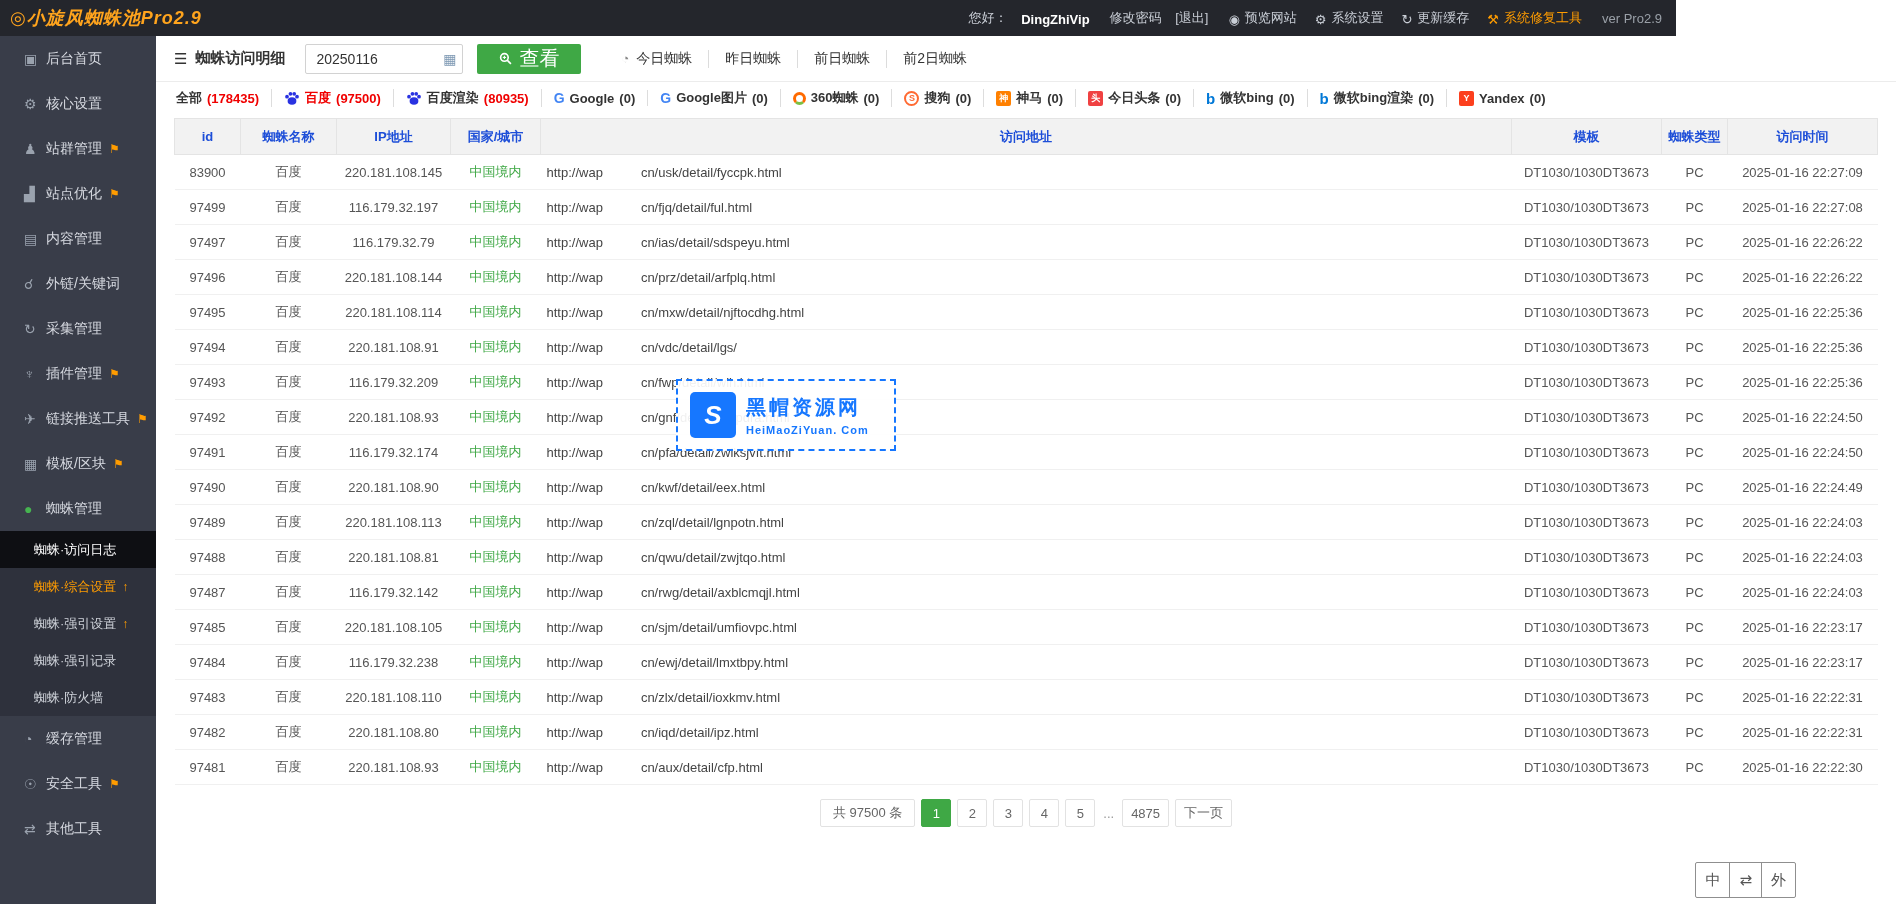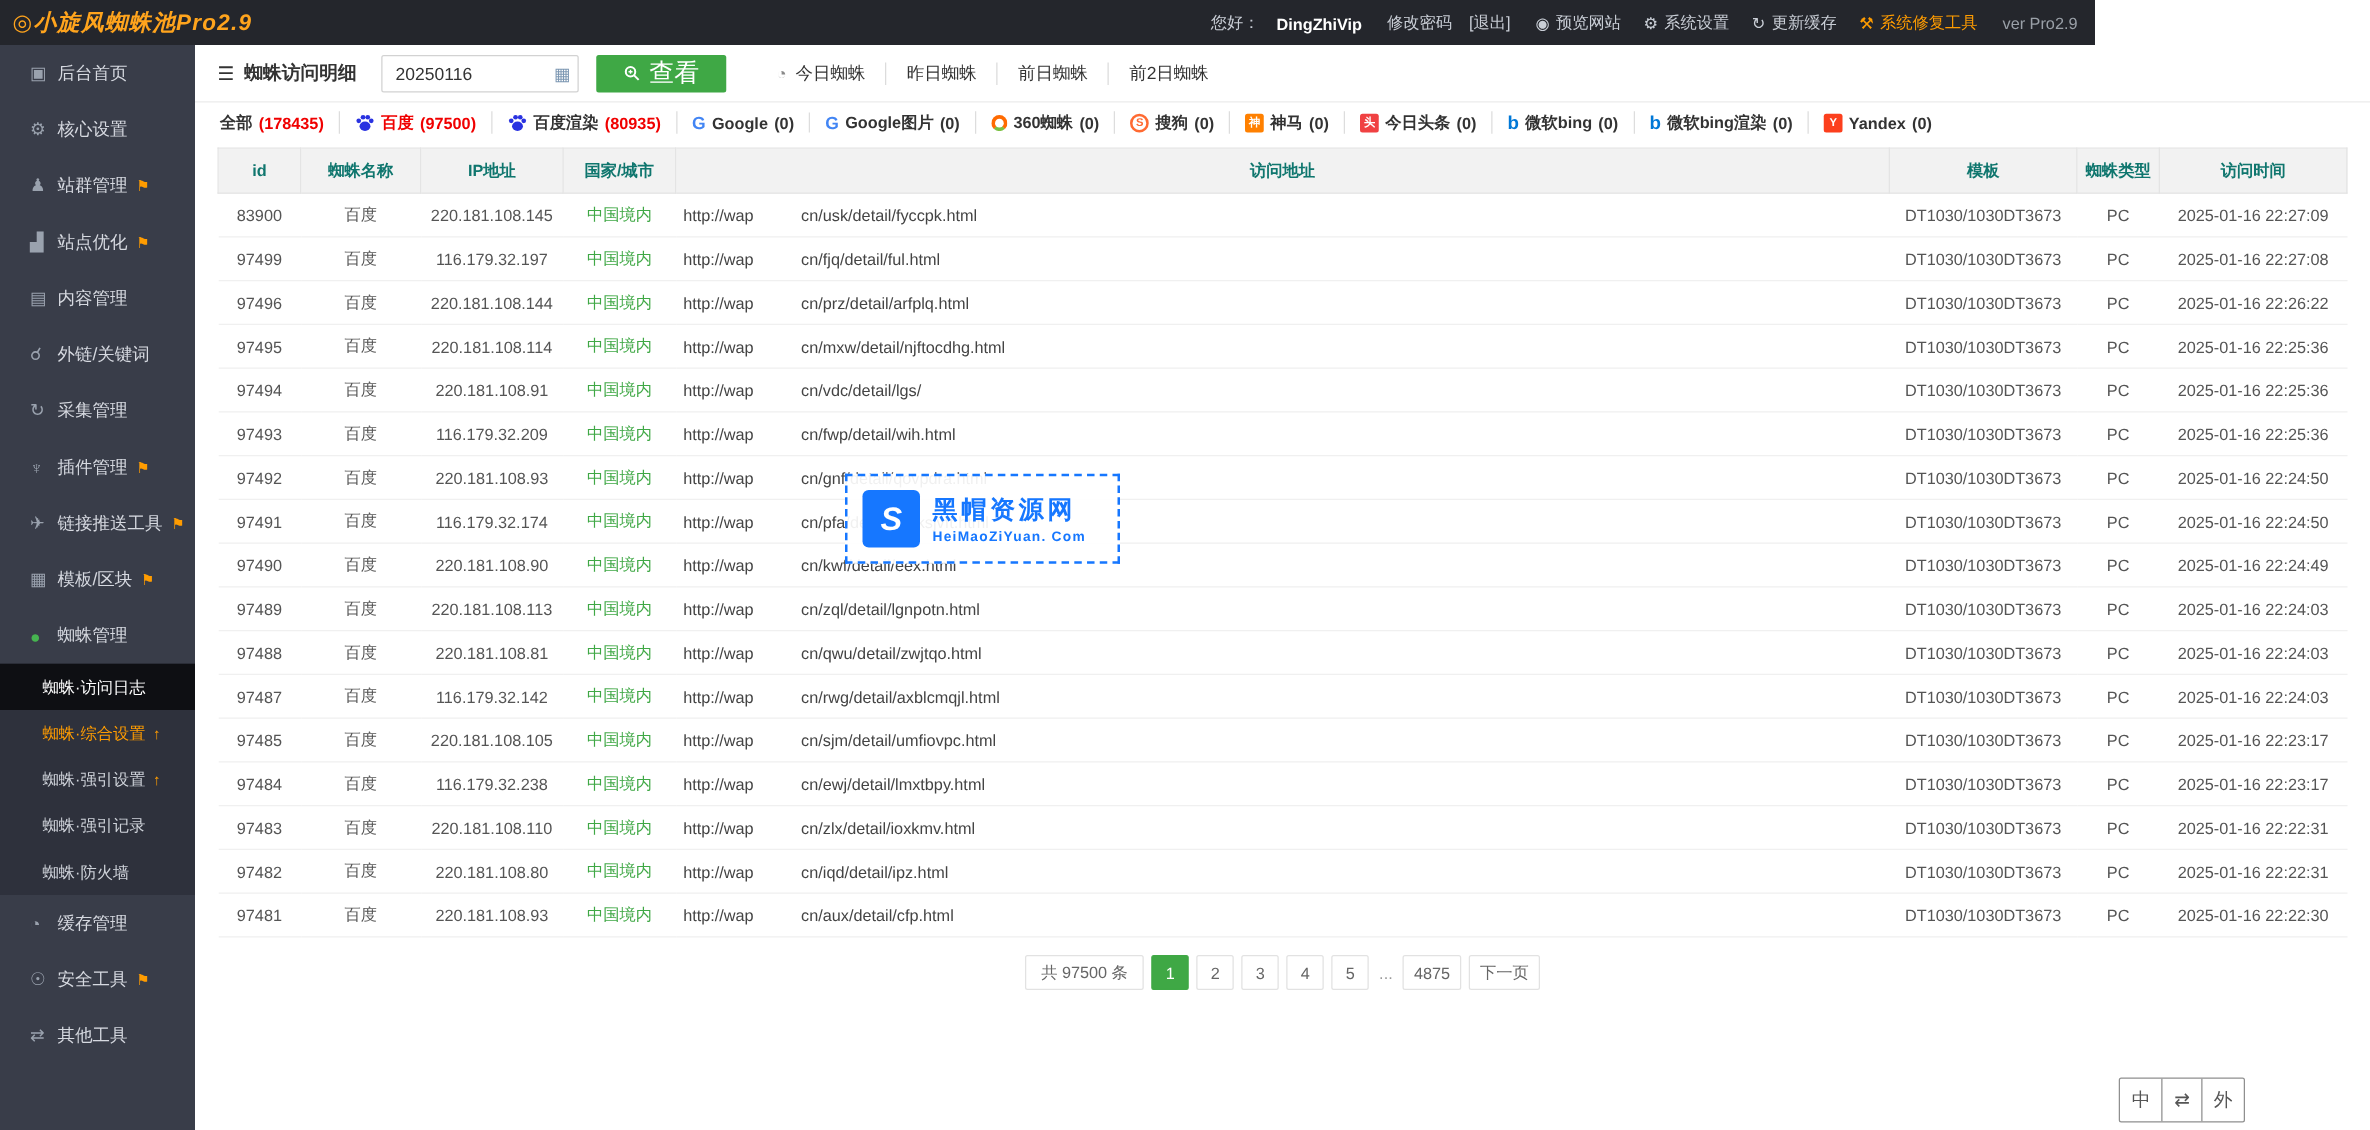--- a/index.html
+++ b/index.html
@@ -70,21 +70,21 @@
   .badge-ring { width:13px; height:13px; border-radius:50%;
     border:3px solid #ff6a00; border-bottom-color:#7bc043; }
   .badge-s { width:15px; height:15px; border-radius:50%; border:2px solid #ff6a32;
     color:#ff6a32; font-size:9px; font-weight:bold; display:flex; align-items:center; justify-content:center; }
   .paw { width:16px; height:15px; }
 
   
   .tbl-wrap { padding:4px 18px 0 18px; }
   table { width:100%; border-collapse:collapse; table-layout:fixed; }
   thead th { height:36px; background:#f2f2f2; border:1px solid #e4e4e4;
-    font-size:13px; color:#0f766e; font-weight:bold; text-align:center;margin-top:12px; }
+    font-size:13px; color:#1d4ed8; font-weight:bold; text-align:center;margin-top:12px; }
   tbody td { height:35px; border-bottom:1px solid #f0f0f0; font-size:13px;
     color:#555; text-align:center; white-space:nowrap; overflow:hidden; }
   tbody td.url { text-align:left; padding-left:6px; color:#444; }
   td .loc { color:#3fa845; }
   .gap { display:inline-block; width:38px; }
 
   
   .pager { height:56px; display:flex; align-items:center; justify-content:center; gap:6px; }
   .pg-total { border:1px solid #e2e2e2; color:#666; font-size:13px; height:28px;
     display:flex; align-items:center; padding:0 12px; border-radius:2px; }
@@ -379,20 +379,30 @@
             <td>97499</td>
             <td>百度</td>
             <td>116.179.32.197</td>
             <td><span class="loc">中国境内</span></td>
             <td class="url"><span>http://wap</span><span class="gap"></span><span>cn/fjq/detail/ful.html</span></td>
             <td>DT1030/1030DT3673</td>
             <td>PC</td>
             <td>2025-01-16 22:27:08</td>
           </tr>
           <tr>
+            <td>97497</td>
+            <td>百度</td>
+            <td>116.179.32.79</td>
+            <td><span class="loc">中国境内</span></td>
+            <td class="url"><span>http://wap</span><span class="gap"></span><span>cn/ias/detail/sdspeyu.html</span></td>
+            <td>DT1030/1030DT3673</td>
+            <td>PC</td>
+            <td>2025-01-16 22:26:22</td>
+          </tr>
+          <tr>
             <td>97496</td>
             <td>百度</td>
             <td>220.181.108.144</td>
             <td><span class="loc">中国境内</span></td>
             <td class="url"><span>http://wap</span><span class="gap"></span><span>cn/prz/detail/arfplq.html</span></td>
             <td>DT1030/1030DT3673</td>
             <td>PC</td>
             <td>2025-01-16 22:26:22</td>
           </tr>
           <tr>

